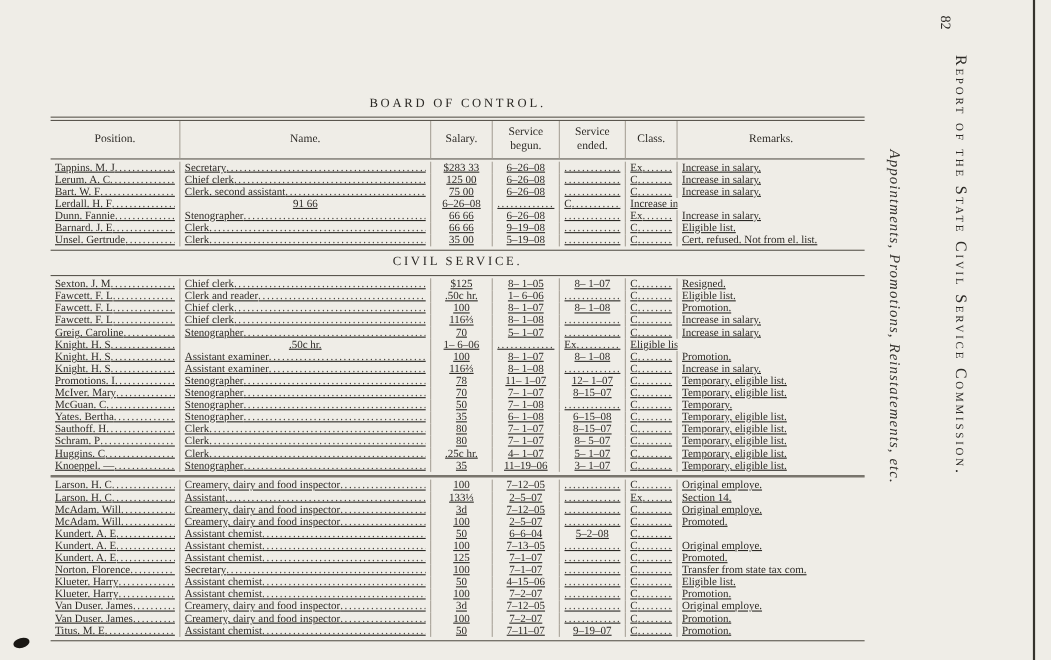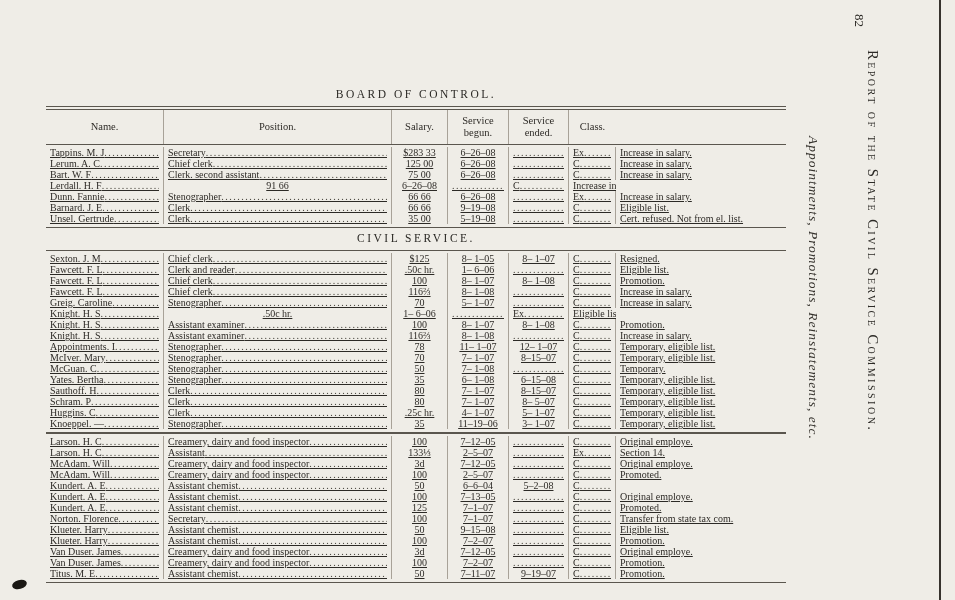--- a/index.html
+++ b/index.html
@@ -47,28 +47,29 @@
   .page-edge{position:absolute;top:0;right:14px;width:2px;height:600px;background:#36332d;}
   .ink-blot{position:absolute;left:12px;top:580px;width:15px;height:9px;background:#1a1814;border-radius:50%;transform:rotate(-15deg);}
 </style>
 </head>
 <body>
 
 <div class="table-area" id="tbl">
     <div class="sec-title">BOARD OF CONTROL.</div>
     <div class="rule double"></div>
     <div class="grid-row header-row">
+      <div class="cell position">Position.</div>
       <div class="cell name">Name.</div>
-      <div class="cell position">Position.</div>
       <div class="cell salary">Salary.</div>
       <div class="cell begun">Service
 begun.</div>
       <div class="cell ended">Service
 ended.</div>
       <div class="cell cls">Class.</div>
+      <div class="cell remarks">Remarks.</div>
     </div>
     <div class="rule"></div>
     <div class="rows">
       <div class="grid-row">
         <div class="cell name lead">
           <span>Tappins. M. J</span>
         </div>
         <div class="cell position lead">
           <span>Secretary</span>
         </div>
@@ -308,21 +309,21 @@
         <div class="cell ended lead">
           <span></span>
         </div>
         <div class="cell cls lead">
           <span>C</span>
         </div>
         <div class="cell remarks">Increase in salary.</div>
       </div>
       <div class="grid-row">
         <div class="cell name lead">
-          <span>Appointments. I</span>
+          <span>Promotions. I</span>
         </div>
         <div class="cell position lead">
           <span>Stenographer</span>
         </div>
         <div class="cell salary">78</div>
         <div class="cell begun">11– 1–07</div>
         <div class="cell ended">12– 1–07</div>
         <div class="cell cls lead">
           <span>C</span>
         </div>
@@ -574,21 +575,21 @@
         <div class="cell remarks">Transfer from state tax com.</div>
       </div>
       <div class="grid-row">
         <div class="cell name lead">
           <span>Klueter. Harry</span>
         </div>
         <div class="cell position lead">
           <span>Assistant chemist</span>
         </div>
         <div class="cell salary">50</div>
-        <div class="cell begun">9–15–08</div>
+        <div class="cell begun">4–15–06</div>
         <div class="cell ended lead">
           <span></span>
         </div>
         <div class="cell cls lead">
           <span>C</span>
         </div>
         <div class="cell remarks">Eligible list.</div>
       </div>
       <div class="grid-row">
         <div class="cell name lead">

